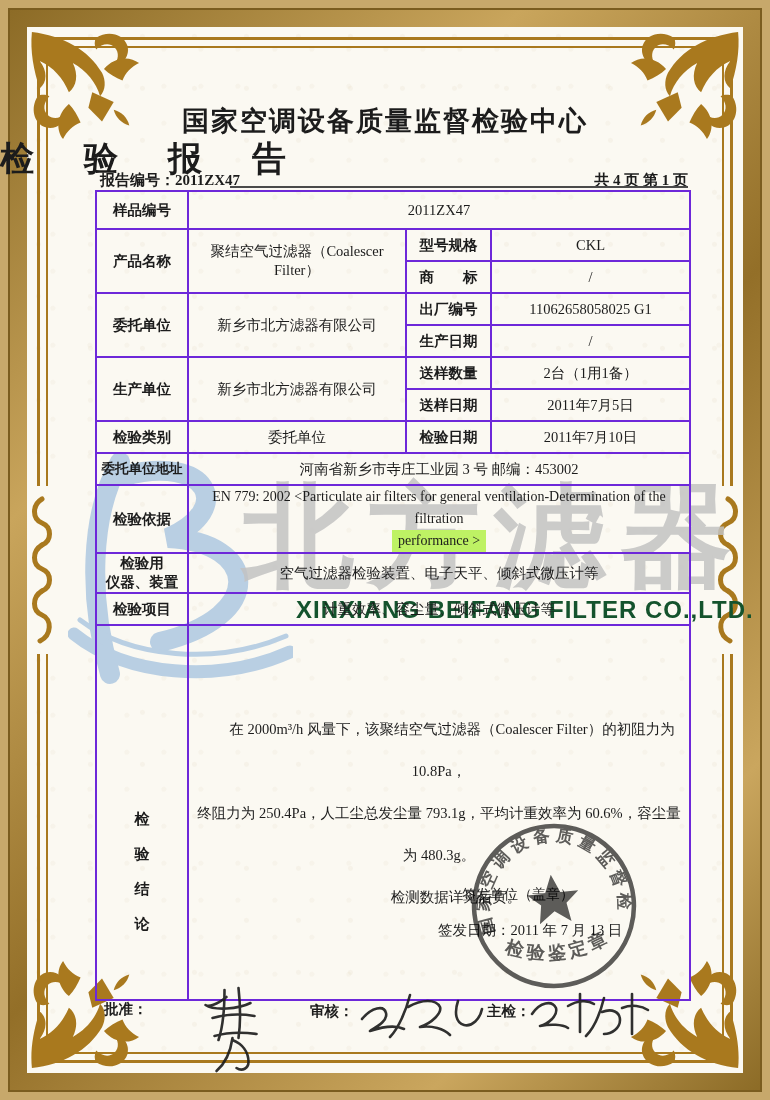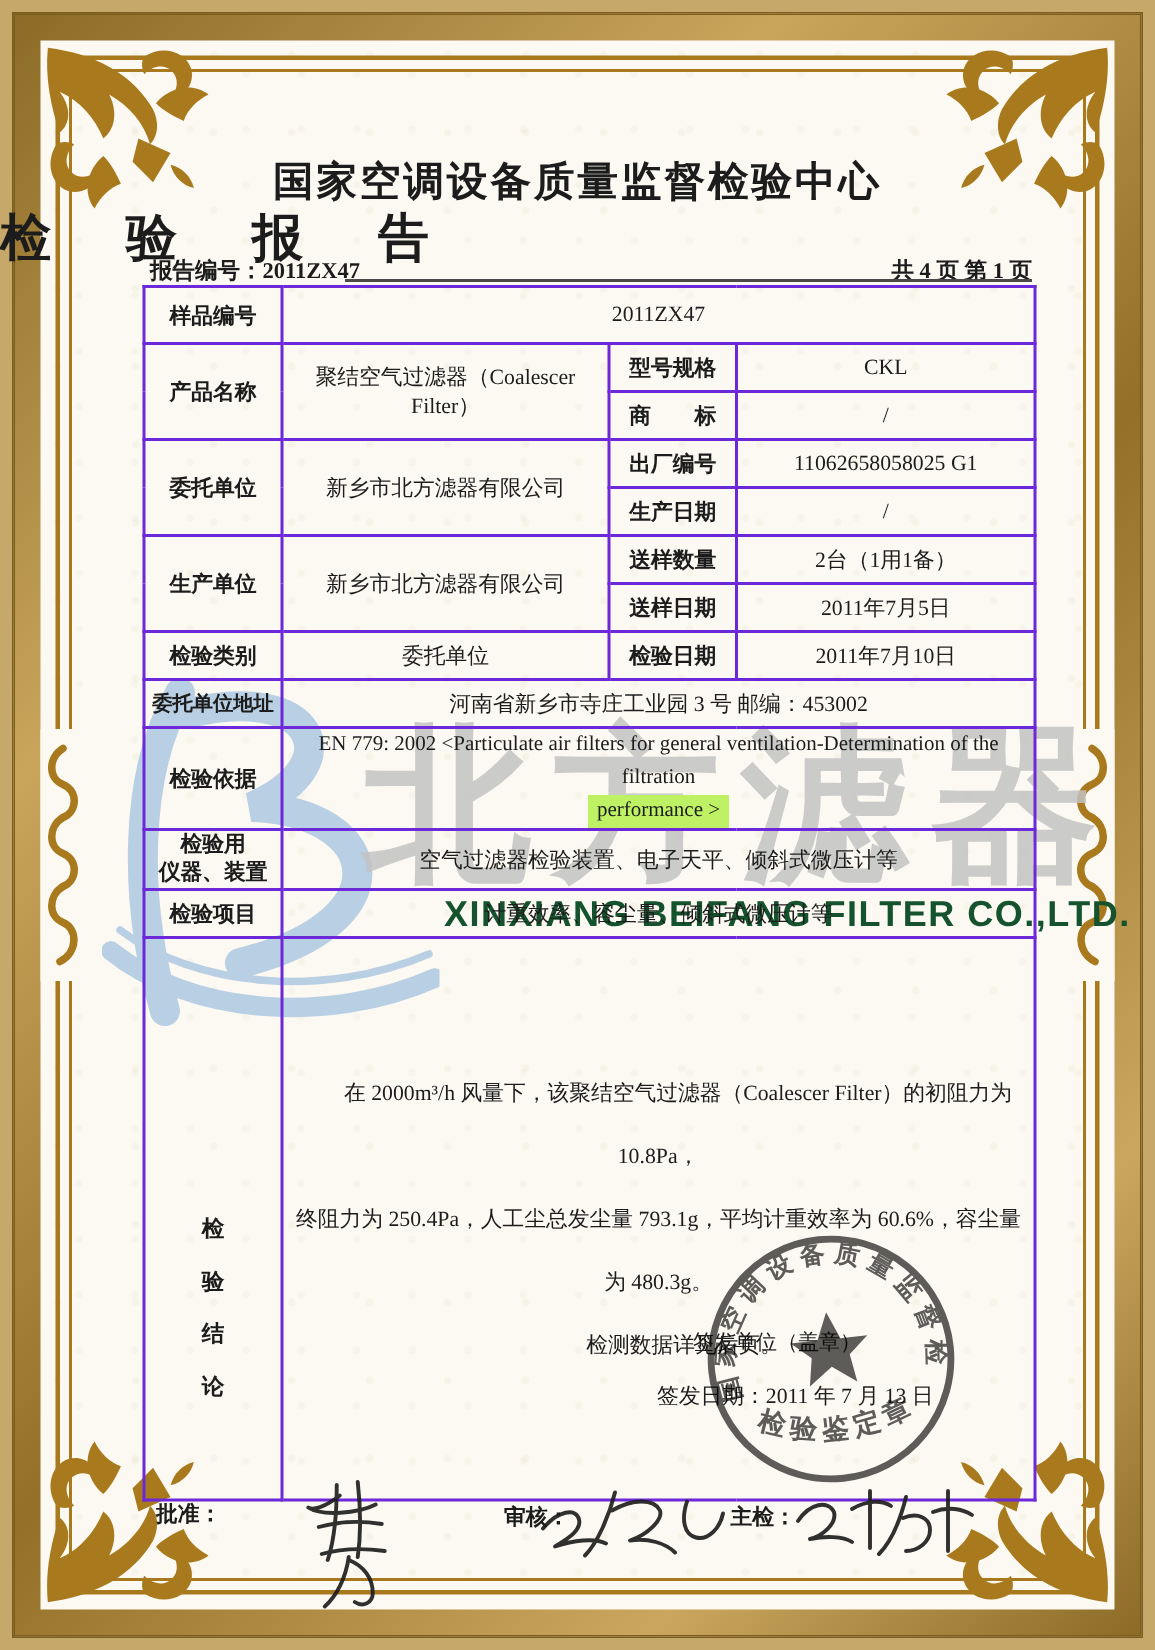--- a/index.html
+++ b/index.html
@@ -252,21 +252,21 @@
     </defs>
     <text font-size="16.5" fill="#474747" letter-spacing="5" font-family="Liberation Sans, DejaVu Sans, sans-serif" font-weight="bold">
       <textPath href="#ringPath" startOffset="2">国家空调设备质量监督检验中心</textPath>
     </text>
     <text font-size="18" fill="#474747" letter-spacing="4" text-anchor="middle" font-family="Liberation Sans, DejaVu Sans, sans-serif" font-weight="bold">
       <textPath href="#botPath" startOffset="50%">检验鉴定章</textPath>
     </text>
   </svg>
 
   <div class="signoff-label" style="left:104px;top:1000px;font-family:Liberation Serif, serif;">批准：</div>
-  <div class="signoff-label" style="left:310px;top:1002px;margin-left:26px;">审核：</div>
+  <div class="signoff-label" style="left:310px;top:1002px;">审核：</div>
   <div class="signoff-label" style="left:487px;top:1002px;">主检：</div>
 
   <svg class="sig" style="left:188px;top:983px;" width="95" height="95" viewBox="0 0 70 95">
     <g fill="none" stroke="#1b1b1b" stroke-width="2.6" stroke-linecap="round" stroke-linejoin="round" opacity=".9">
       <path d="M26,14 C16,22 8,24 5,22 C14,28 38,26 50,20"></path>
       <path d="M24,7 C24,27 22,45 18,57"></path>
       <path d="M38,5 C40,23 40,41 38,55"></path>
       <path d="M12,35 C26,31 42,31 54,33"></path>
       <path d="M14,53 C28,49 42,49 56,51"></path>
       <path d="M32,55 C30,69 24,81 16,88"></path>

